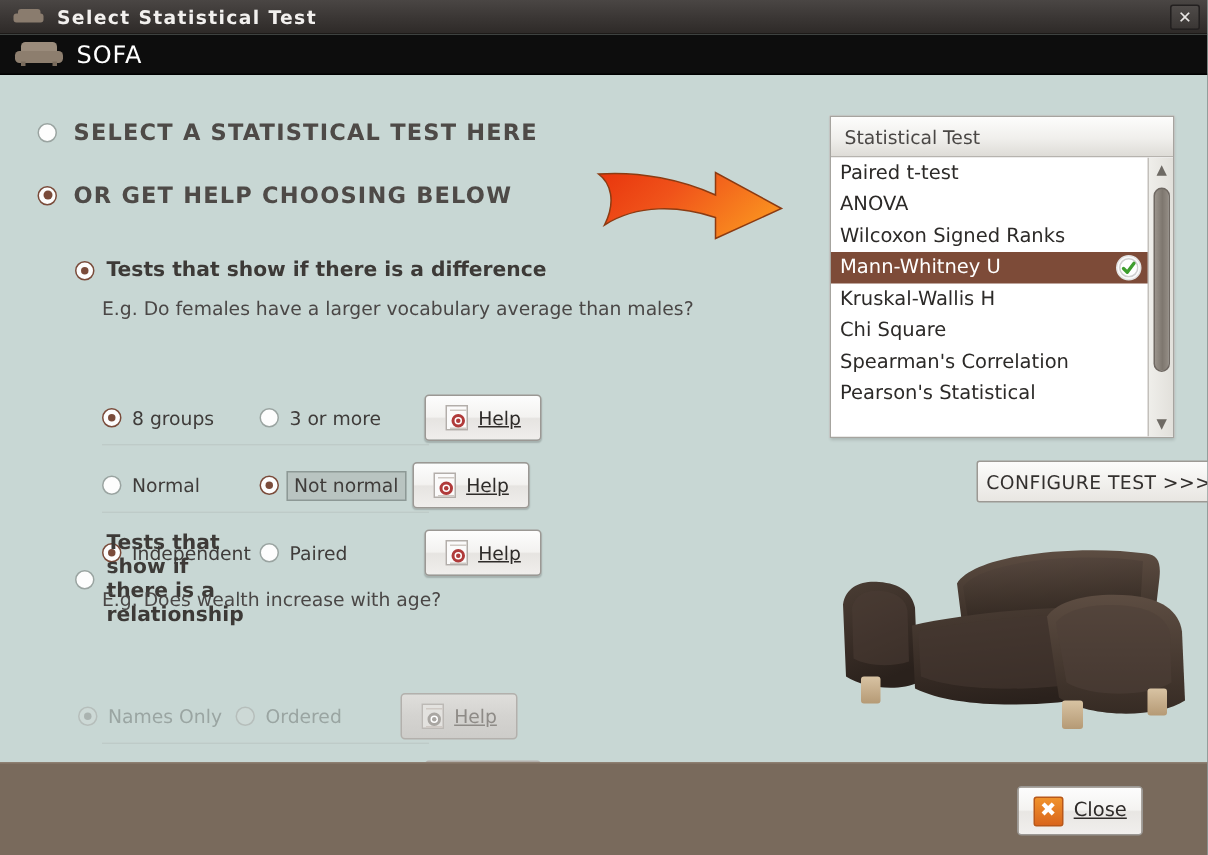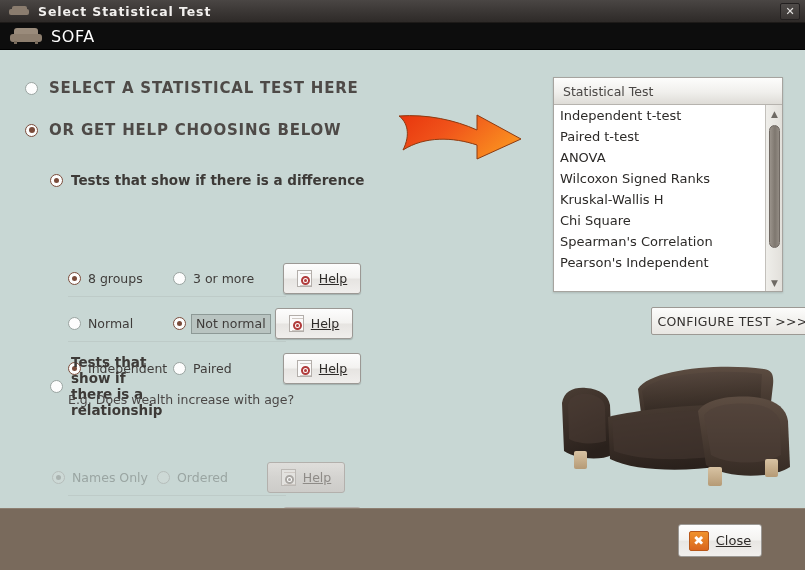--- a/index.html
+++ b/index.html
@@ -355,20 +355,21 @@
           </defs>
           <path d="M2,4 C30,2 58,8 80,18 L80,3 L124,27 L80,47 L80,33 C56,25 28,24 6,38 C14,22 10,10 2,4 Z" fill="url(#ag)" stroke="#8c3b12" stroke-width="1"></path>
         </svg>
       </div>
 
       <div style="position:absolute;left:50px;top:122px;">
         <div class="opt-row">
           <div class="radio sel"></div>
           <div class="sec-label">Tests that show if there is a difference</div>
         </div>
+        <div class="eg-text" style="margin-left:18px;margin-top:10px;">E.g. Do females have a larger vocabulary average than males?</div>
       </div>
 
       <div style="position:absolute;left:68px;top:213px;width:300px;">
         <div style="display:flex;align-items:center;">
           <div class="choice" style="width:105px;">
             <div class="radio sel"></div>
             <div class="choice-label">8 groups</div>
           </div>
           <div class="choice" style="width:110px;">
             <div class="radio"></div>
@@ -486,28 +487,36 @@
       </div>
 
     </div>
 
     <div class="right">
 
       <div class="listwrap">
         <div class="list-header">Statistical Test</div>
         <div class="list-body">
           <div class="list-scroll">
-            <div class="li">Independent t-test</div>
             <div class="li">Paired t-test</div>
             <div class="li">ANOVA</div>
             <div class="li">Wilcoxon Signed Ranks</div>
+            <div class="li sel">
+              <span>Mann-Whitney U</span>
+              <span class="check">
+                <svg width="13" height="13" viewBox="0 0 13 13">
+                  <circle cx="6.5" cy="6.5" r="6" fill="#ffffff" stroke="#cfcfcf" stroke-width="1"></circle>
+                  <path d="M3,7 L5.5,9.5 L10,3.5" stroke="#3f9e2f" stroke-width="2.2" fill="none" stroke-linecap="round" stroke-linejoin="round"></path>
+                </svg>
+              </span>
+            </div>
             <div class="li">Kruskal-Wallis H</div>
             <div class="li">Chi Square</div>
             <div class="li">Spearman's Correlation</div>
-            <div class="li">Pearson's Independent</div>
+            <div class="li">Pearson's Statistical</div>
           </div>
           <div class="vscroll">
             <div class="sb-arrow">▲</div>
             <div class="sb-thumb"></div>
             <div class="sb-arrow" style="position:absolute;bottom:0;left:0;">▼</div>
           </div>
         </div>
       </div>
 
       <div class="configure-btn">CONFIGURE TEST &gt;&gt;&gt;</div>

